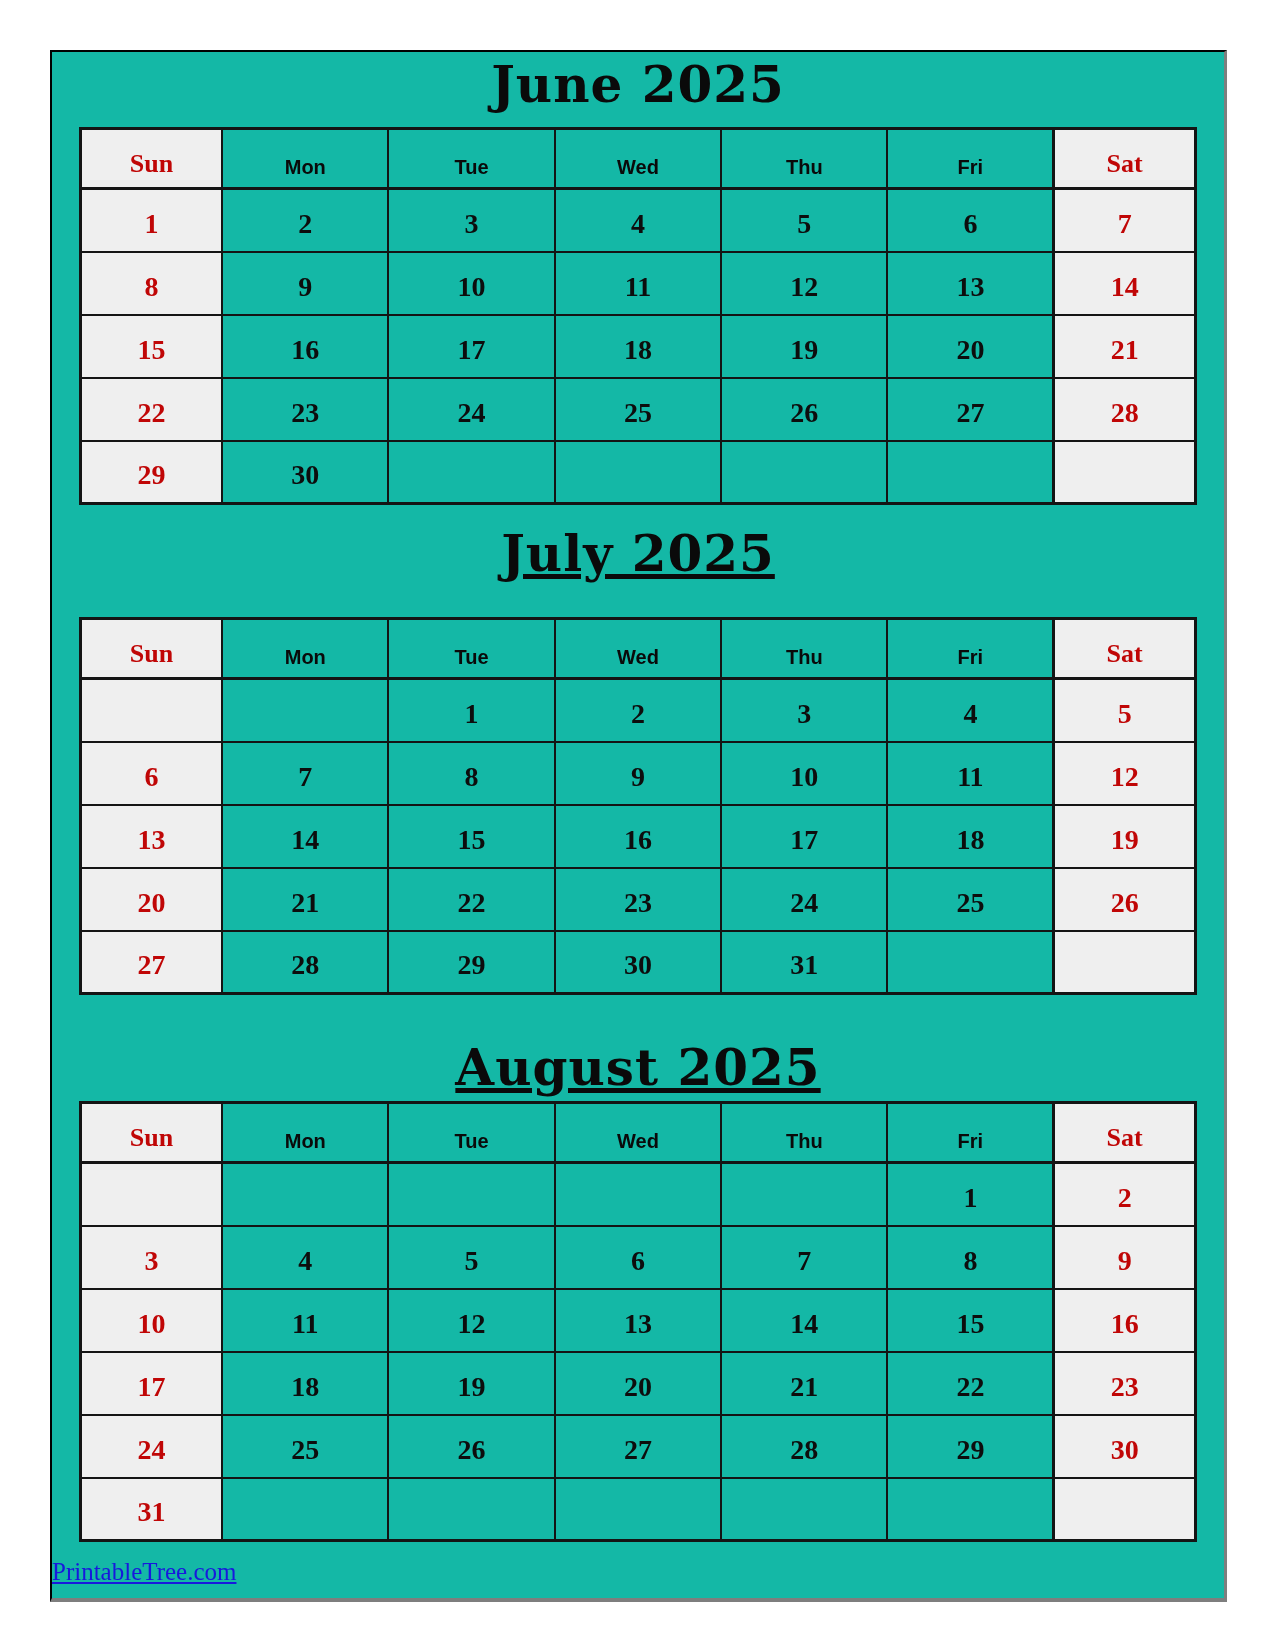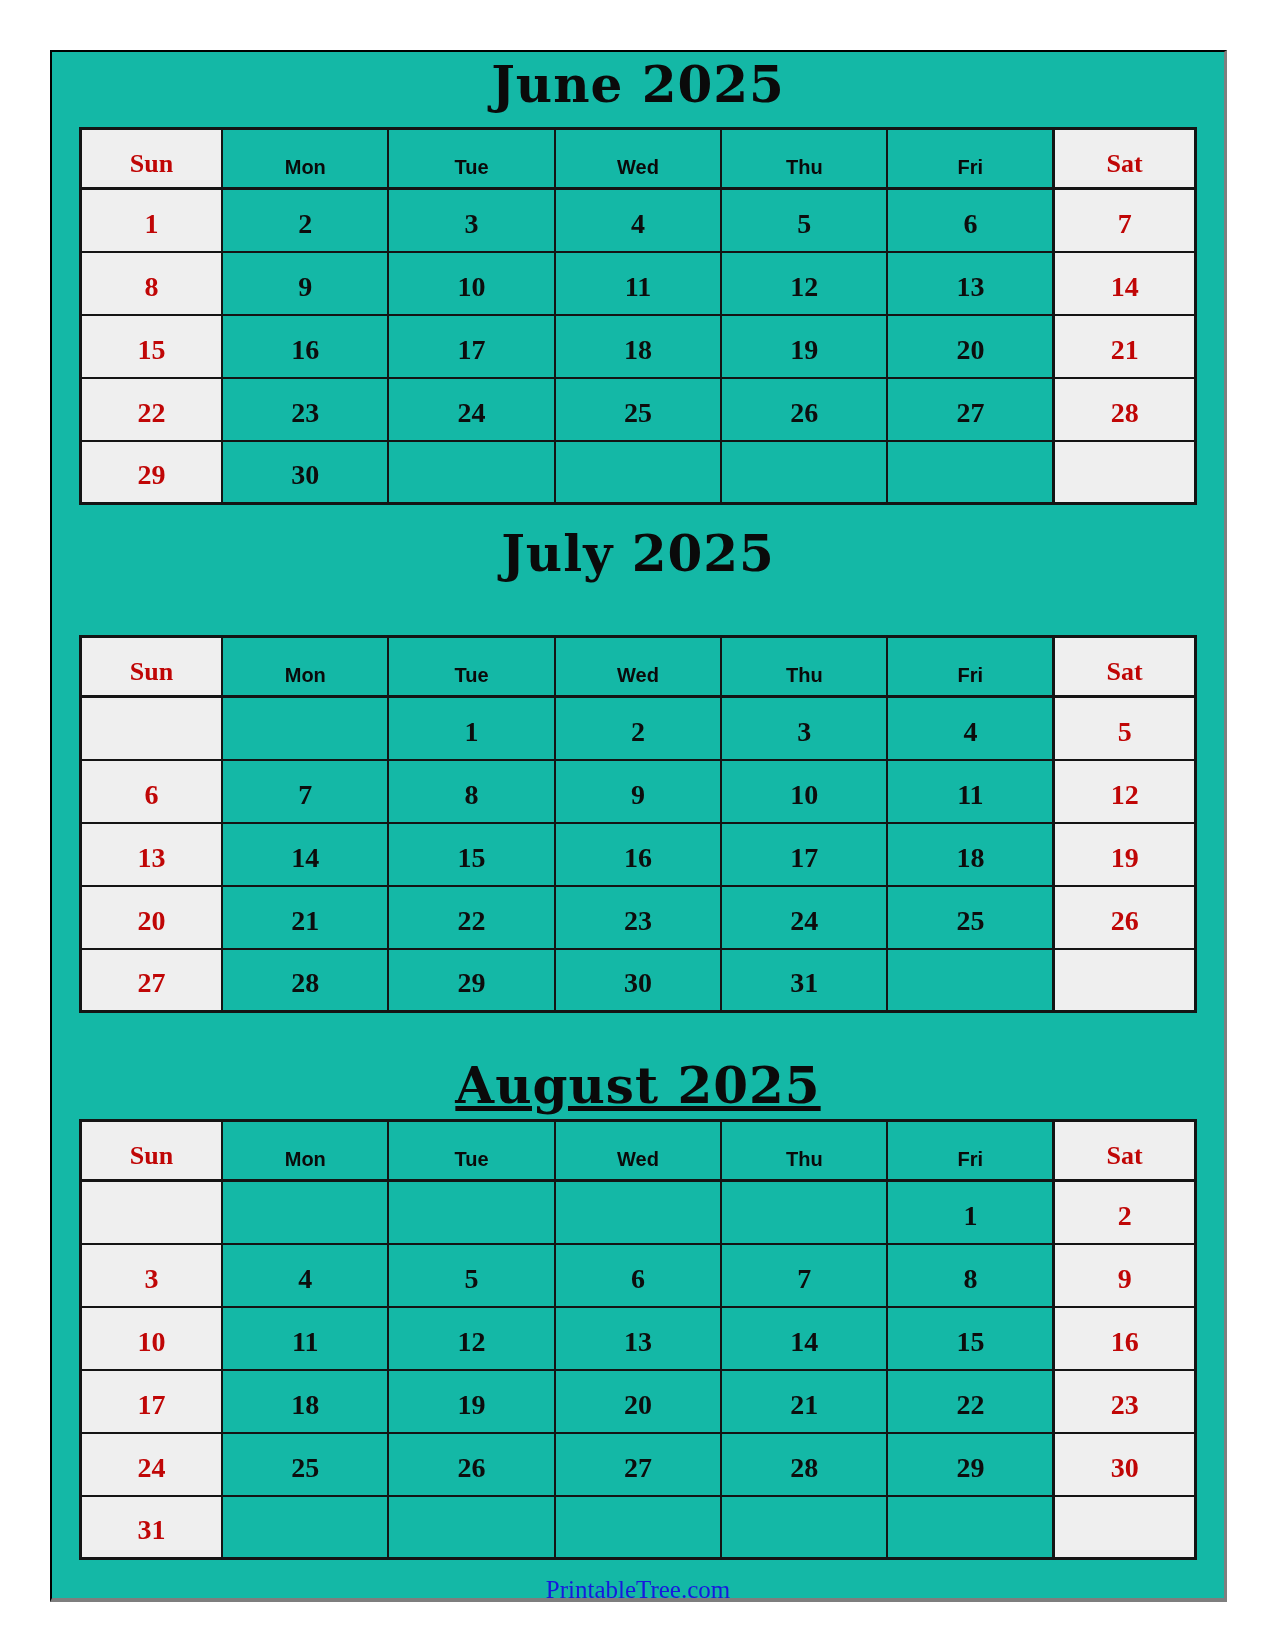--- a/index.html
+++ b/index.html
@@ -24,21 +24,21 @@
   .month-title{
     text-align:center;
     font-family:"DejaVu Serif",serif;
     font-weight:bold;
     font-size:50px;
     line-height:46px;
     color:#0a0a0a;
     letter-spacing:1px;
   }
   .month.m0 .month-title{padding:10px 0 19px;}
-  .month.m1 .month-title{padding:26px 0 58px;}
+  .month.m1 .month-title{padding:26px 0 40px;text-decoration:underline;}
   .month.m2 .month-title{padding:50px 0 10px;text-decoration:underline;}
   table.cal{
     width:1118px;
     margin:0 auto;
     border-collapse:collapse;
     table-layout:fixed;
     border:3px solid var(--grid);
   }
   col.c-sun,col.c-sat{width:12.7%;}
   col.c-mid{width:14.92%;}
@@ -72,23 +72,22 @@
     font-size:28px;
     color:#0d0d0d;
   }
   .cal td.sun,.cal td.sat{
     color:var(--accent-red);
     background:var(--weekend-bg);
   }
   .cal th.sat,.cal td.sat{border-left-width:3px;}
   .cal th.sun,.cal td.sun{border-right-width:2px;}
   .footer{
-    text-align:center;
+    text-align:left;
     padding-top:16px;
-    text-decoration:underline;
   }
   .footer a{
     font-family:"Liberation Serif",serif;
     font-size:25px;
     color:var(--link-blue);
     text-decoration:underline;
   }
 </style>
 </head>
 <body>

